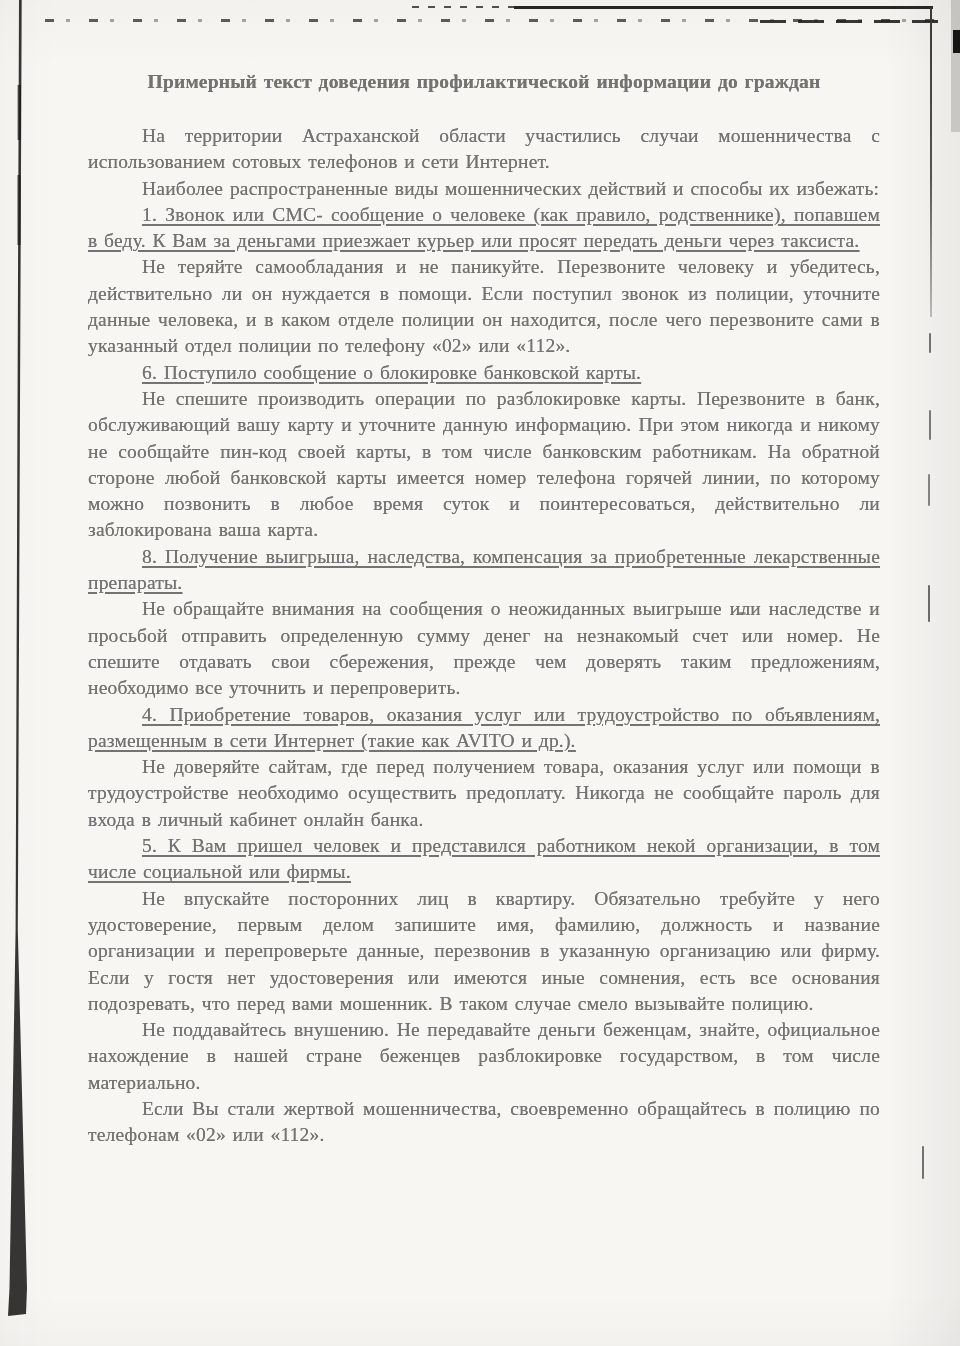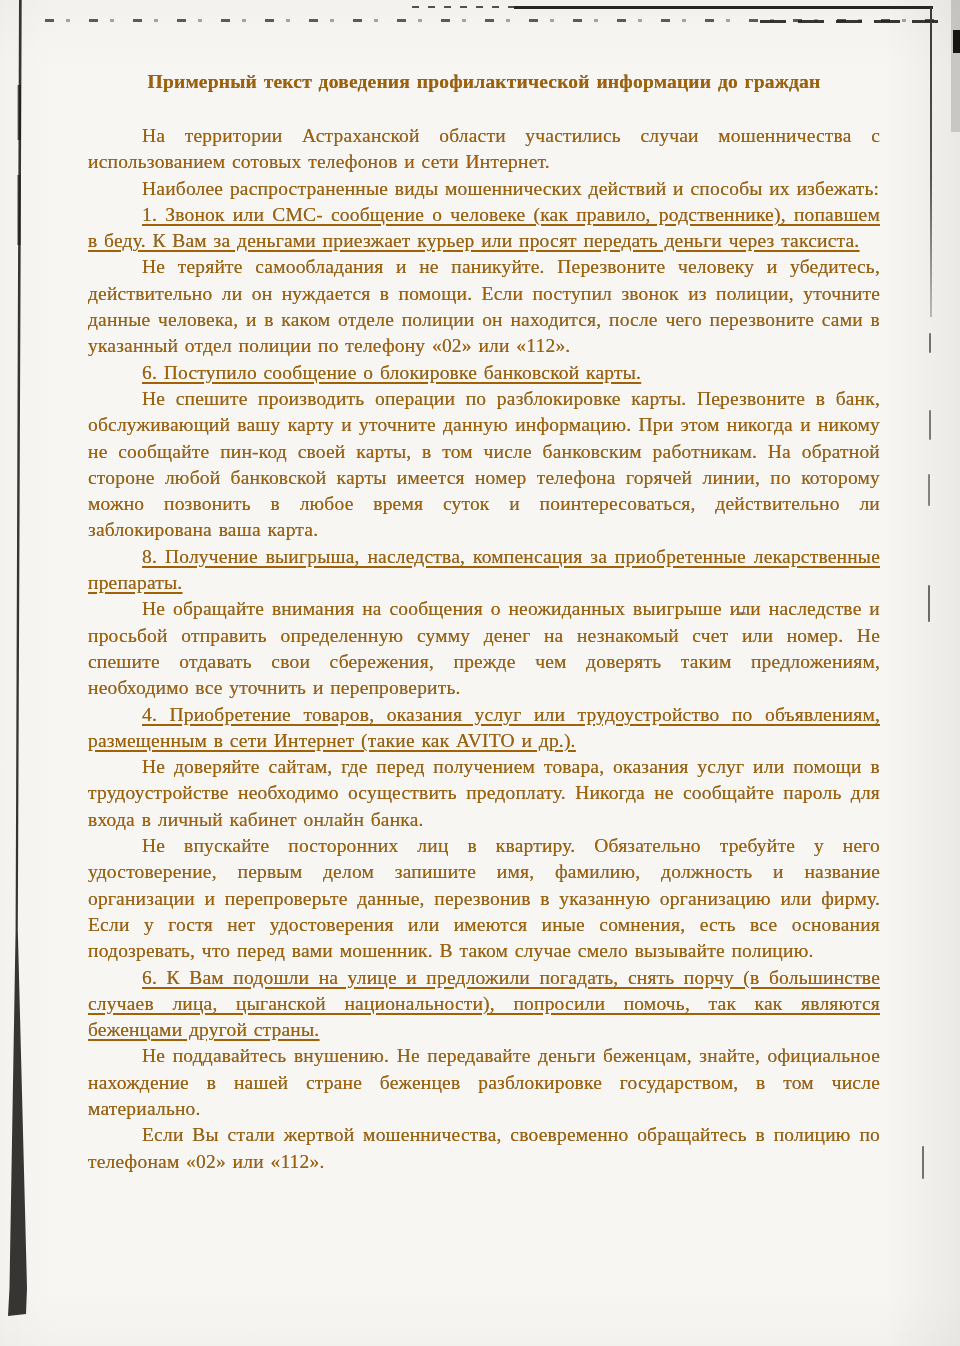--- a/index.html
+++ b/index.html
@@ -101,29 +101,29 @@
 <div class="art edge-smear"></div>
 <div class="art corner-mark"></div>
 <div class="art speck1"></div>
 <div class="art speck2"></div>
 <svg class="art left-edge-svg" width="34" height="1346" viewBox="0 0 34 1346" xmlns="http://www.w3.org/2000/svg">
   <polygon points="19,0 21.7,0 17.8,930 27,1288 26,1314 8,1316 9.5,1288 15.6,930" fill="#1b1a18" opacity="0.88"></polygon>
   <rect x="17.6" y="85" width="3.4" height="55" fill="#1b1a18" opacity="0.7"></rect>
   <rect x="17.4" y="175" width="3.2" height="70" fill="#1b1a18" opacity="0.65"></rect>
 </svg>
 
-<div class="page-text" style="color: #a16207;">
+<div class="page-text" style="color: #737373;">
   <h1 class="doc-title">Примерный текст доведения профилактической информации до граждан</h1>
   <p>На территории Астраханской области участились случаи мошенничества с использованием сотовых телефонов и сети Интернет.</p>
   <p>Наиболее распространенные виды мошеннических действий и способы их избежать:</p>
   <p class="underlined">1. Звонок или СМС- сообщение о человеке (как правило, родственнике), попавшем в беду. К Вам за деньгами приезжает курьер или просят передать деньги через таксиста.</p>
   <p>Не теряйте самообладания и не паникуйте. Перезвоните человеку и убедитесь, действительно ли он нуждается в помощи. Если поступил звонок из полиции, уточните данные человека, и в каком отделе полиции он находится, после чего перезвоните сами в указанный отдел полиции по телефону «02» или «112».</p>
   <p class="underlined">6. Поступило сообщение о блокировке банковской карты.</p>
   <p>Не спешите производить операции по разблокировке карты. Перезвоните в банк, обслуживающий вашу карту и уточните данную информацию. При этом никогда и никому не сообщайте пин-код своей карты, в том числе банковским работникам. На обратной стороне любой банковской карты имеется номер телефона горячей линии, по которому можно позвонить в любое время суток и поинтересоваться, действительно ли заблокирована ваша карта.</p>
   <p class="underlined">8. Получение выигрыша, наследства, компенсация за приобретенные лекарственные препараты.</p>
   <p>Не обращайте внимания на сообщения о неожиданных выигрыше или наследстве и просьбой отправить определенную сумму денег на незнакомый счет или номер. Не спешите отдавать свои сбережения, прежде чем доверять таким предложениям, необходимо все уточнить и перепроверить.</p>
   <p class="underlined">4. Приобретение товаров, оказания услуг или трудоустройство по объявлениям, размещенным в сети Интернет (такие как AVITO и др.).</p>
   <p>Не доверяйте сайтам, где перед получением товара, оказания услуг или помощи в трудоустройстве необходимо осуществить предоплату. Никогда не сообщайте пароль для входа в личный кабинет онлайн банка.</p>
+  <p class="underlined">5. К Вам пришел человек и представился работником некой организации, в том числе социальной или фирмы.</p>
   <p>Не впускайте посторонних лиц в квартиру. Обязательно требуйте у него удостоверение, первым делом запишите имя, фамилию, должность и название организации и перепроверьте данные, перезвонив в указанную организацию или фирму. Если у гостя нет удостоверения или имеются иные сомнения, есть все основания подозревать, что перед вами мошенник. В таком случае смело вызывайте полицию.</p>
-  <p class="underlined">6. К Вам подошли на улице и предложили погадать, снять порчу (в большинстве случаев лица, цыганской национальности), попросили помочь, так как являются беженцами другой страны.</p>
   <p>Не поддавайтесь внушению. Не передавайте деньги беженцам, знайте, официальное нахождение в нашей стране беженцев разблокировке государством, в том числе материально.</p>
   <p>Если Вы стали жертвой мошенничества, своевременно обращайтесь в полицию по телефонам «02» или «112».</p>
 </div>
 
 </body></html>

